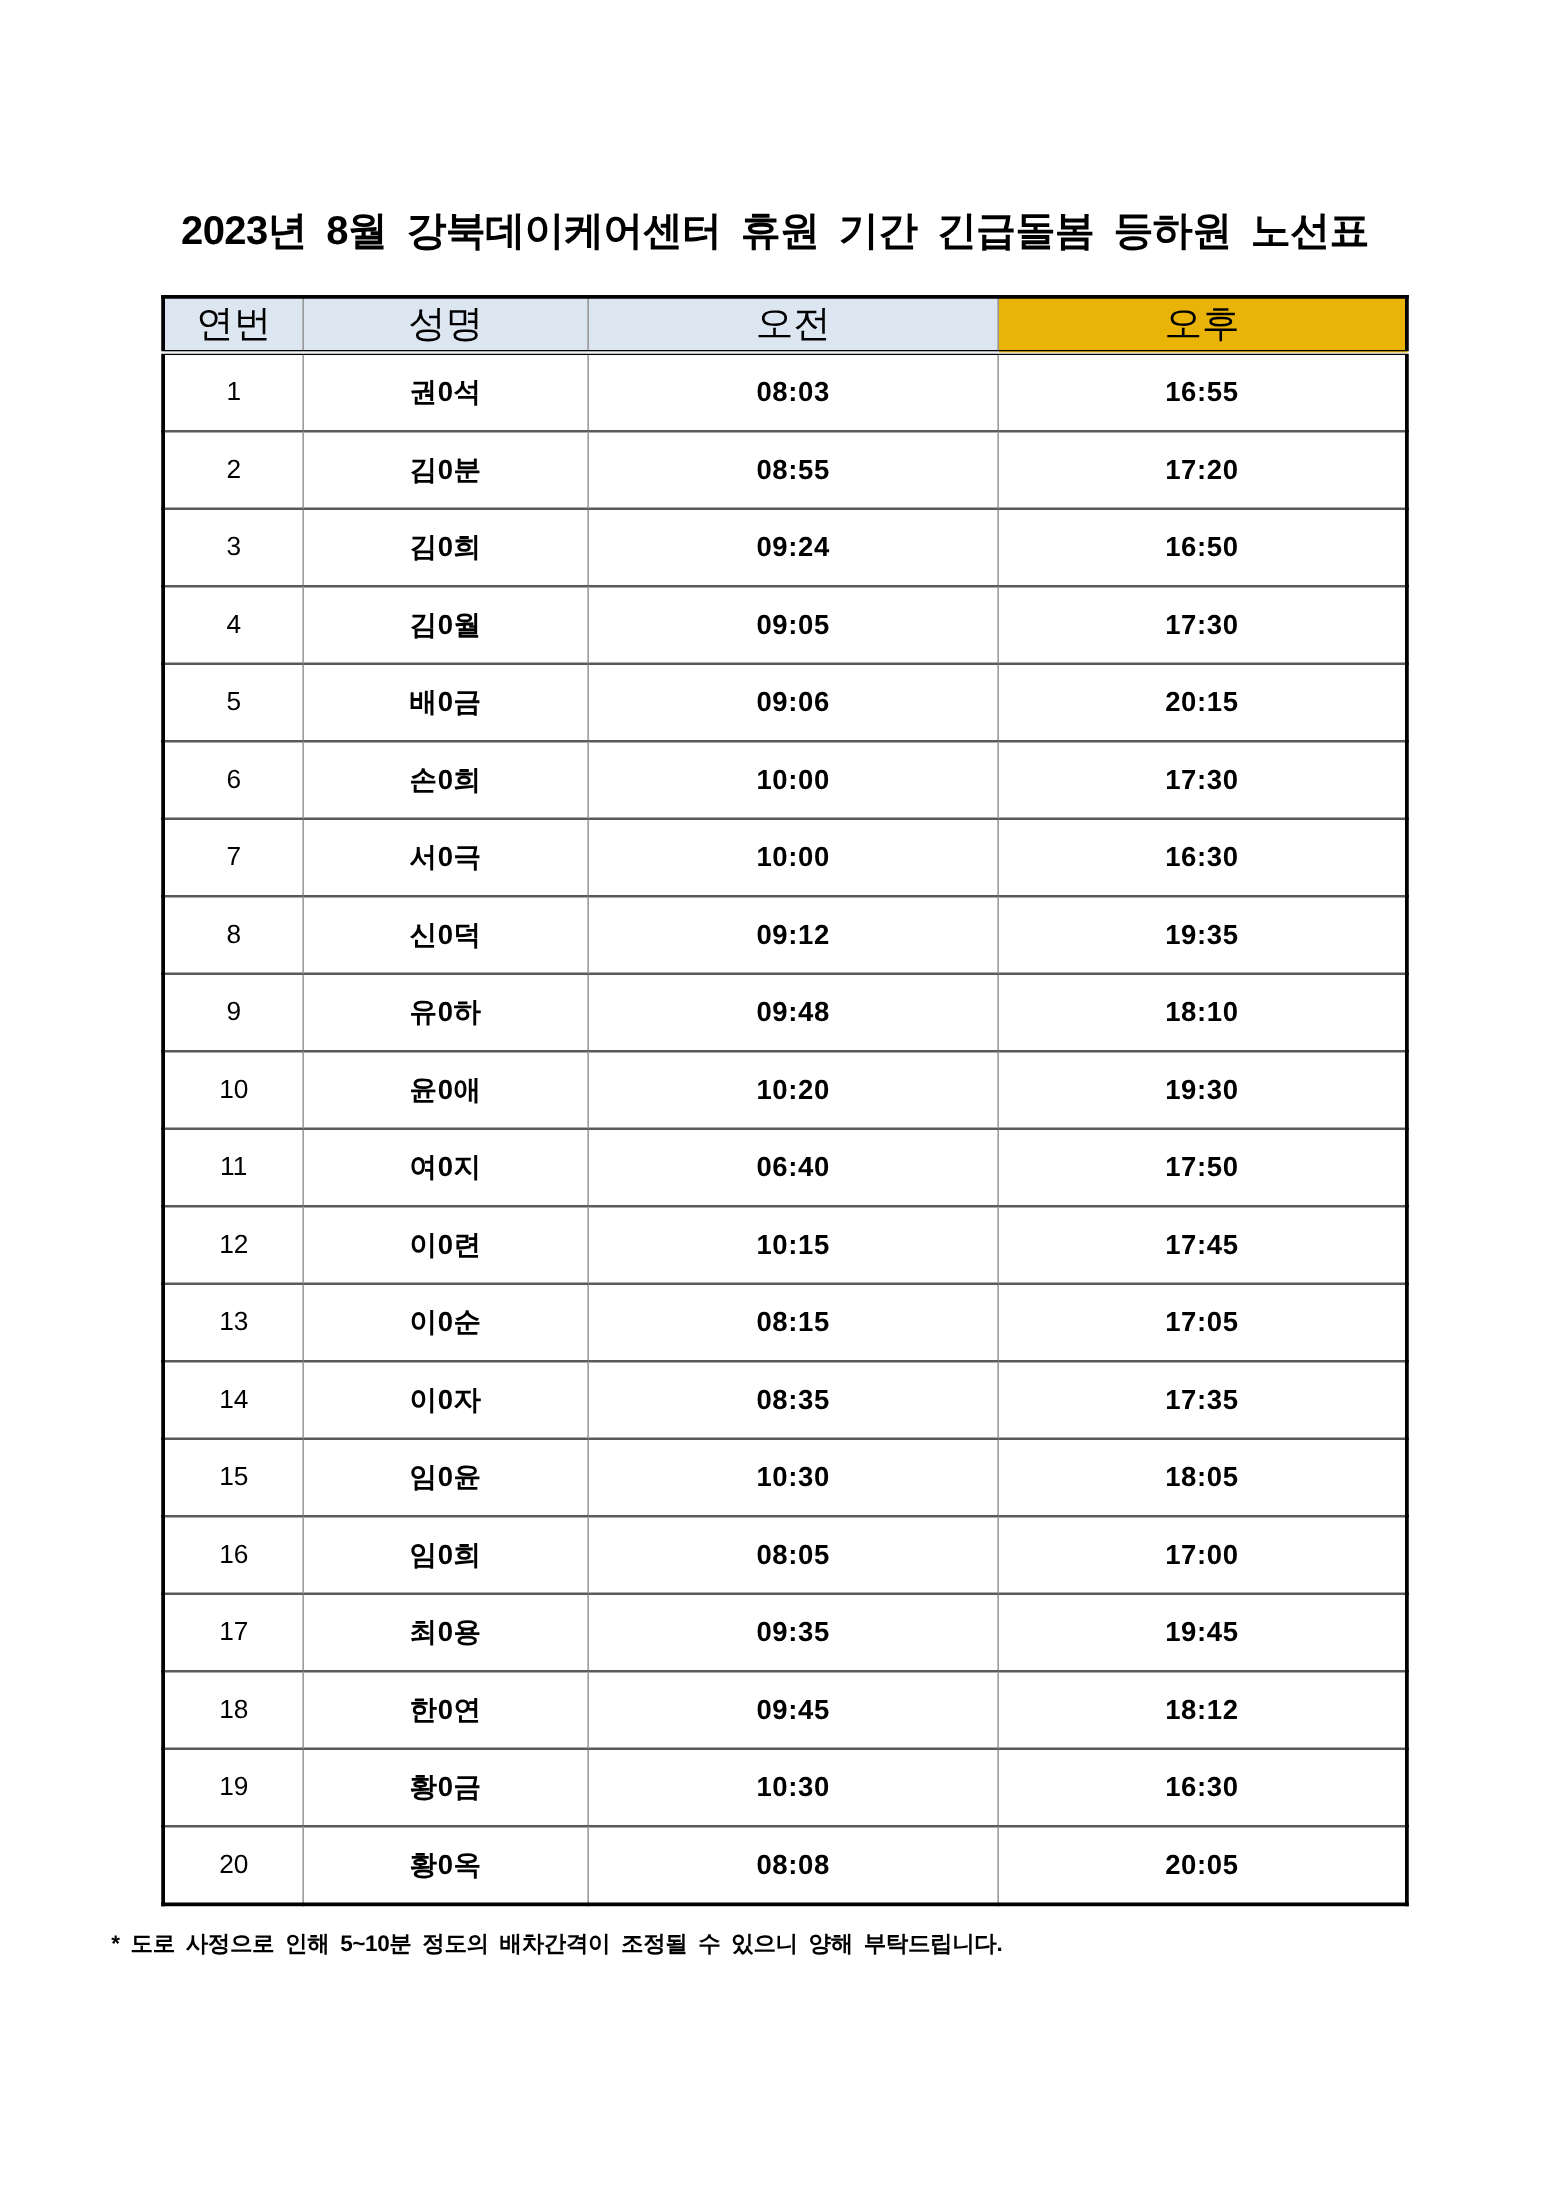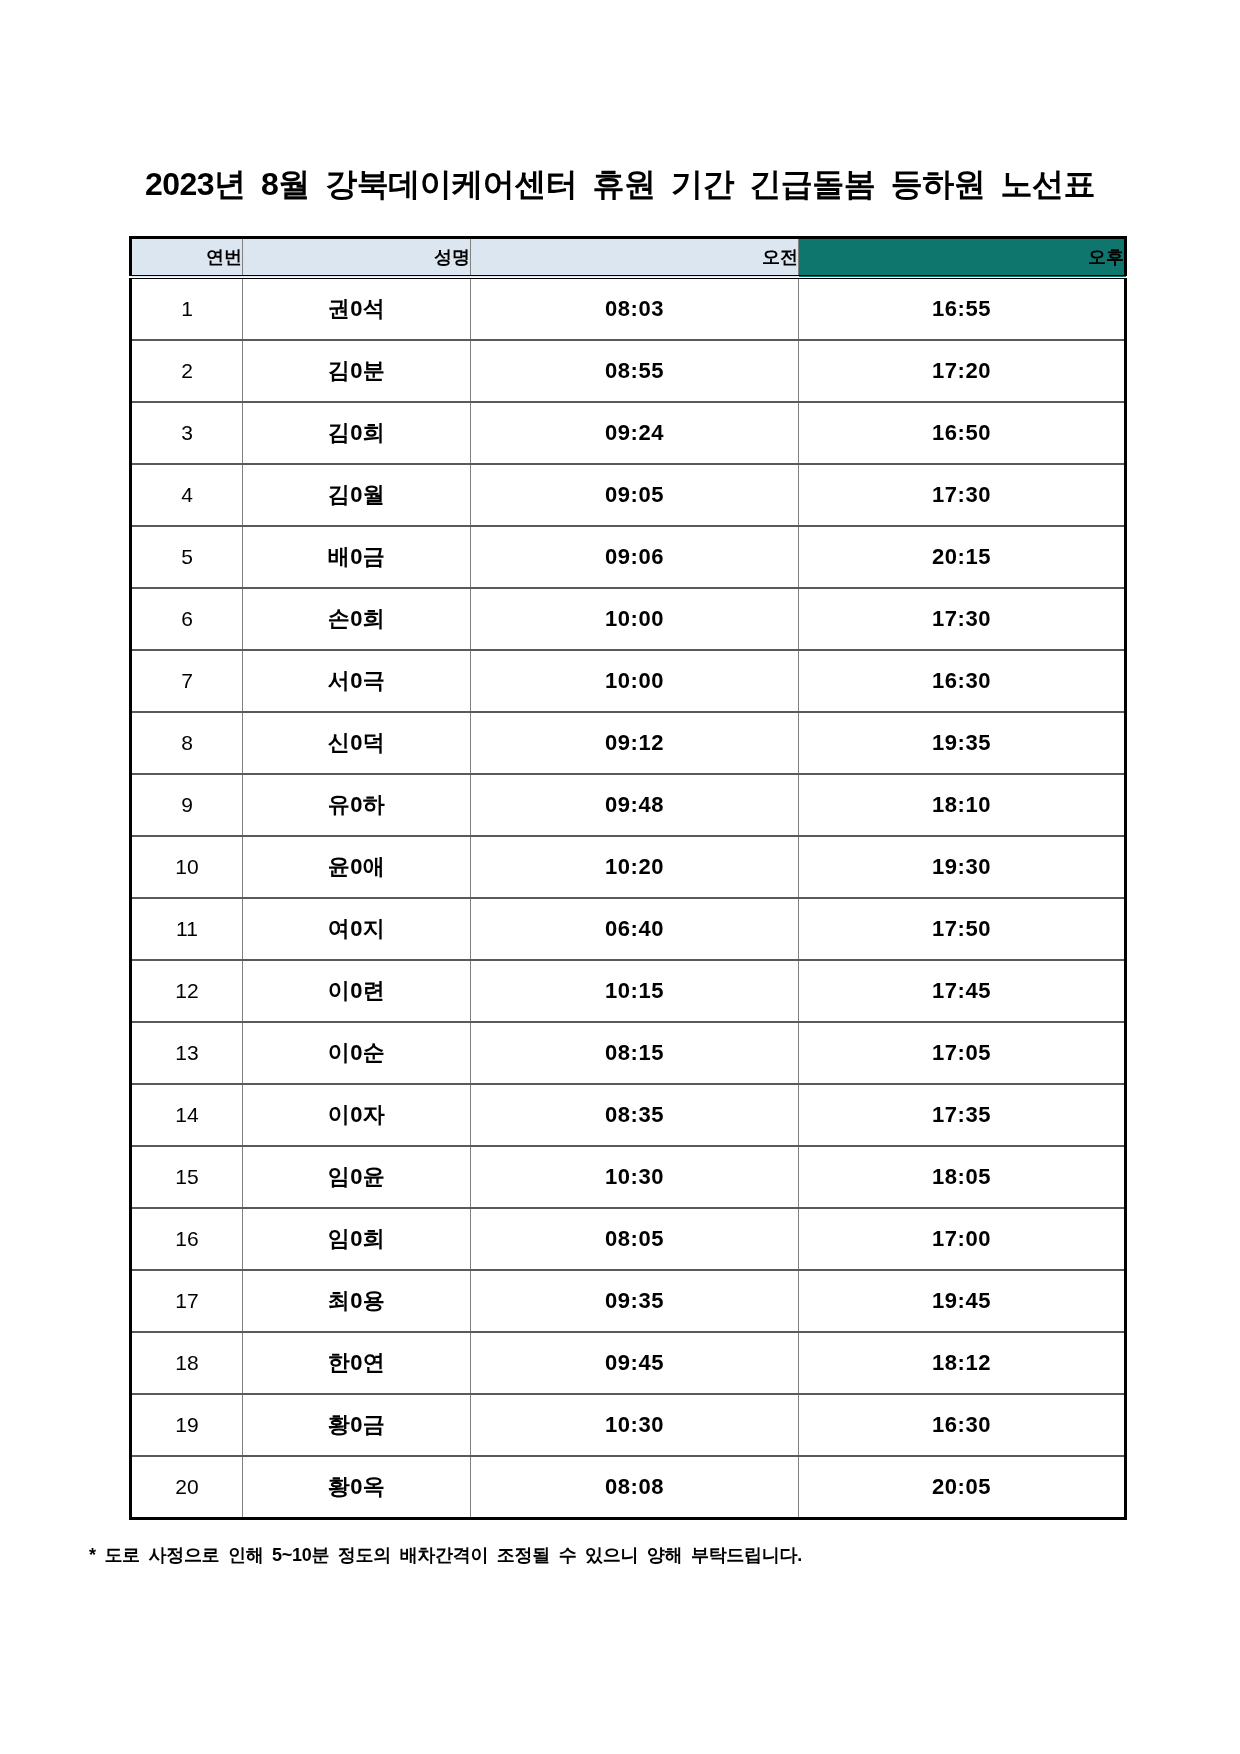--- a/index.html
+++ b/index.html
@@ -34,23 +34,23 @@
     table-layout: fixed;
     border: 3px solid #000000;
   }
   col.c-no   { width: 112px; }
   col.c-name { width: 228px; }
   col.c-am   { width: 328px; }
   col.c-pm   { width: 327px; }
   .route-table th {
     height: 36px;
     background: #dce6f1; 
-    font-size: 18px;
-    font-weight: 700;
-    text-align: right;
+    font-size: 30px;
+    font-weight: 400;
+    text-align: center;
     vertical-align: middle;
     border-bottom: 4px double #000000;
     padding: 0;
   }
   .route-table th + th,
   .route-table td + td { border-left: 1px solid #808080; }
   .route-table td {
     height: 60px;
     text-align: center;
     vertical-align: middle;
@@ -92,21 +92,21 @@
       <col class="c-no">
         <col class="c-name">
         <col class="c-am">
         <col class="c-pm">
     </colgroup>
     <thead>
       <tr>
         <th style="background-color: rgb(220, 230, 241);">연번</th>
         <th style="background-color: rgb(220, 230, 241);">성명</th>
         <th style="background-color: rgb(220, 230, 241);">오전</th>
-        <th style="background-color: #0f766e;">오후</th>
+        <th style="background-color: #eab308;">오후</th>
       </tr>
     </thead>
     <tbody>
         <tr>
           <td class="cell-no">1</td>
           <td class="cell-name">권0석</td>
           <td class="cell-am">08:03</td>
           <td class="cell-pm">16:55</td>
         </tr>
         <tr>

